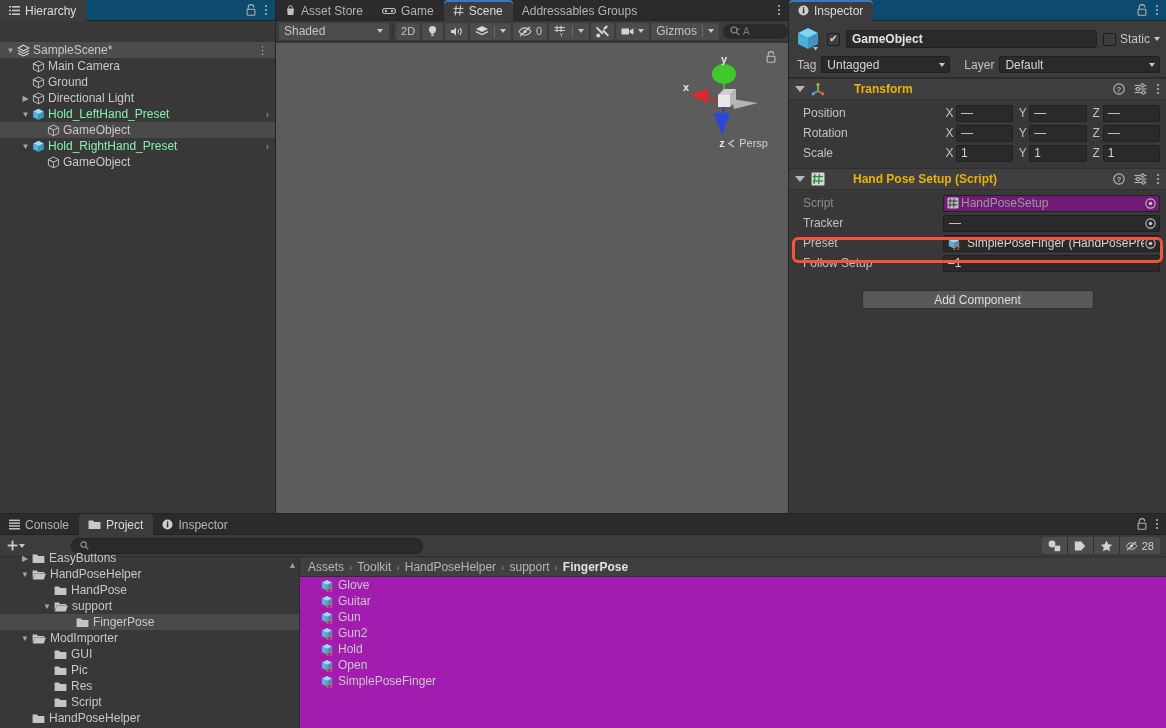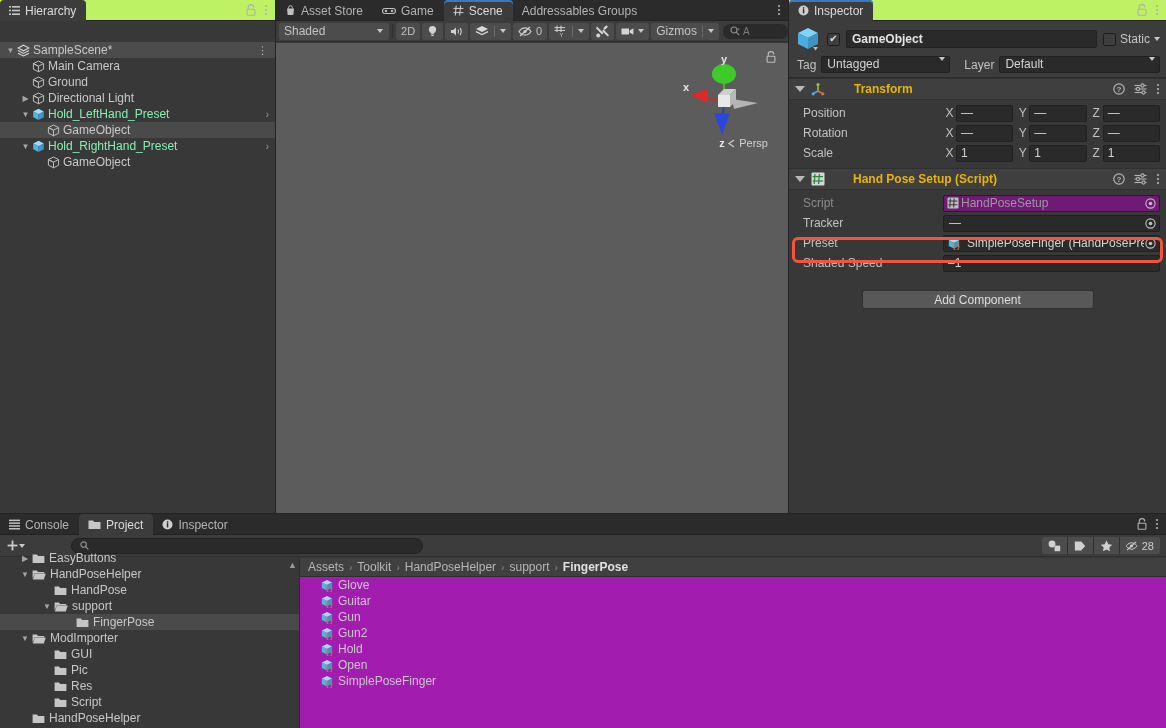--- a/index.html
+++ b/index.html
@@ -10,21 +10,21 @@
     font-size: 12px;
     color: #c4c4c4;
     overflow: hidden;
     -webkit-font-smoothing: antialiased;
   }
   .app { position: relative; width: 1166px; height: 728px; }
 
   
   .panel { position: absolute; background: #383838; }
   .tabbar {
-    height: 21px; background: #bef264;
+    height: 21px; background: #0c4a6e;
     display: flex; align-items: stretch;
     border-bottom: 1px solid #232323;
     position: relative;
   }
   .tab {
     display: flex; align-items: center; gap: 5px;
     padding: 0 10px 0 9px;
     font-size: 12px; color: #b4b4b4;
     background: transparent;
     height: 21px;
@@ -102,21 +102,21 @@
   .insp-head { background: #3c3c3c; padding: 5px 6px 4px 6px; border-bottom: 1px solid #2b2b2b; }
   .insp-row1 { display: flex; align-items: center; gap: 6px; }
   .go-cube { width: 26px; height: 26px; position: relative; flex: 0 0 26px; }
   .cb { width: 13px; height: 13px; background: #3e3e3e; border: 1px solid #1d1d1d; border-radius: 2px; display: flex; align-items: center; justify-content: center; color: #e0e0e0; font-size: 10px; line-height: 1; }
   .namefield { flex: 1; height: 18px; background: #2a2a2a; border: 1px solid #212121; border-radius: 2px; color: #e4e4e4; font-size: 12px; font-weight: bold; padding: 0 5px; display: flex; align-items: center; }
   .static-wrap { display: flex; align-items: center; gap: 4px; color: #c6c6c6; font-size: 12px; }
   .insp-row2 { display: flex; align-items: center; gap: 5px; margin-top: 4px; padding-left: 2px; }
   .lbl-r { color: #c2c2c2; font-size: 12px; }
   .dropfield {
     height: 17px; background: #2a2a2a; border: 1px solid #212121; border-radius: 2px;
-    display: flex; justify-content: space-between;
+    display: flex; align-items: center; justify-content: space-between;
     padding: 0 4px 0 5px; color: #d4d4d4; font-size: 12px;
   }
   .comp-header {
     height: 22px; background: #3f3f3f; border-top: 1px solid #303030; border-bottom: 1px solid #303030;
     display: flex; align-items: center; padding: 0 6px; gap: 6px;
   }
   .comp-header .title { font-weight: bold; font-size: 12px; color: #eab308; margin-left: 22px; }
   .comp-header .right { margin-left: auto; display: flex; align-items: center; gap: 9px; color: #b4b4b4; }
   .foldout { width: 0; height: 0; border-left: 5px solid transparent; border-right: 5px solid transparent; border-top: 6px solid #b8b8b8; }
   .comp-body { padding: 3px 6px 5px 6px; }
@@ -761,21 +761,21 @@
               <span class="otext" style="margin-left:6px;">SimplePoseFinger (HandPosePre</span>
               <span class="objsel">
                 <svg width="11" height="11" viewBox="0 0 11 11">
                   <circle cx="5.5" cy="5.5" r="4.6" fill="none" stroke="#c0c0c0" stroke-width="1.1"></circle>
                   <circle cx="5.5" cy="5.5" r="1.8" fill="#c0c0c0"></circle>
                 </svg>
               </span>
             </span>
           </div>
           <div class="prop-row">
-            <span class="prop-label">Shaded Speed</span>
+            <span class="prop-label">Follow Setup</span>
             <span class="numfield" style="margin-right:0;">–1</span>
           </div>
         </div>
 
       <div class="addcomp">
         <span>Add Component</span>
       </div>
     </div>
 
     <div class="highlight-box" style="left:3px; top:237px; width:371px; height:26px;"></div>

